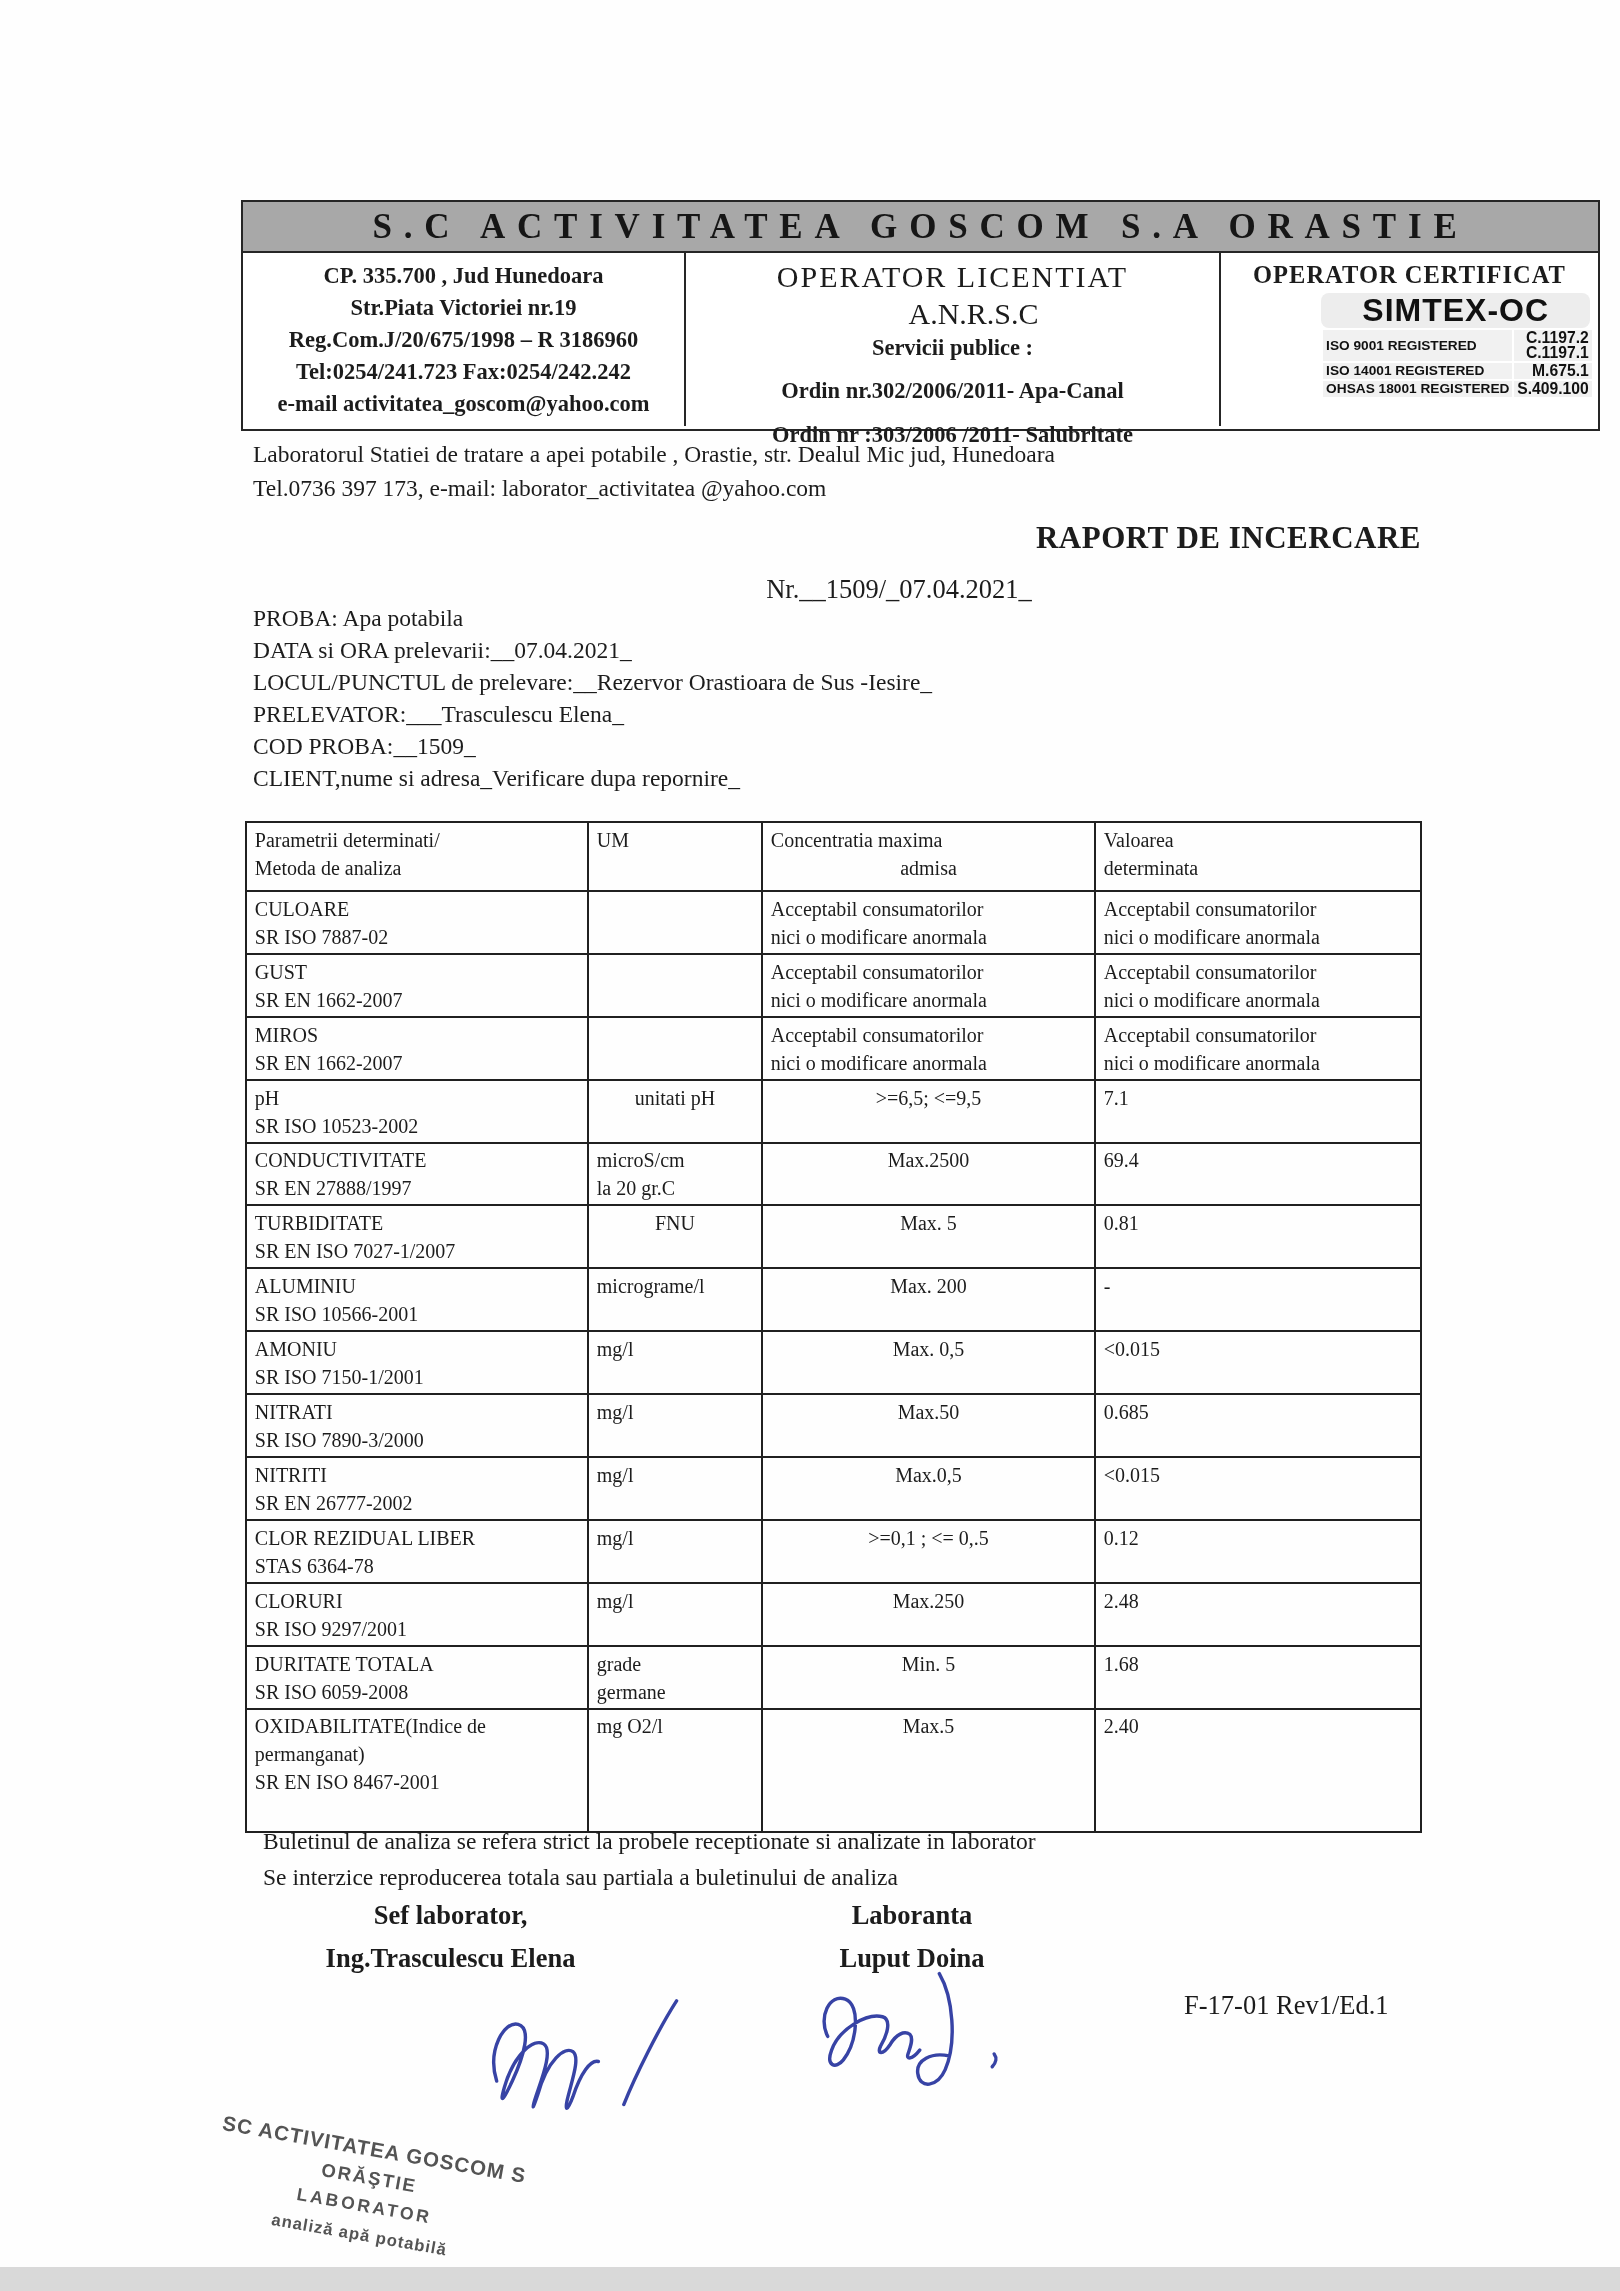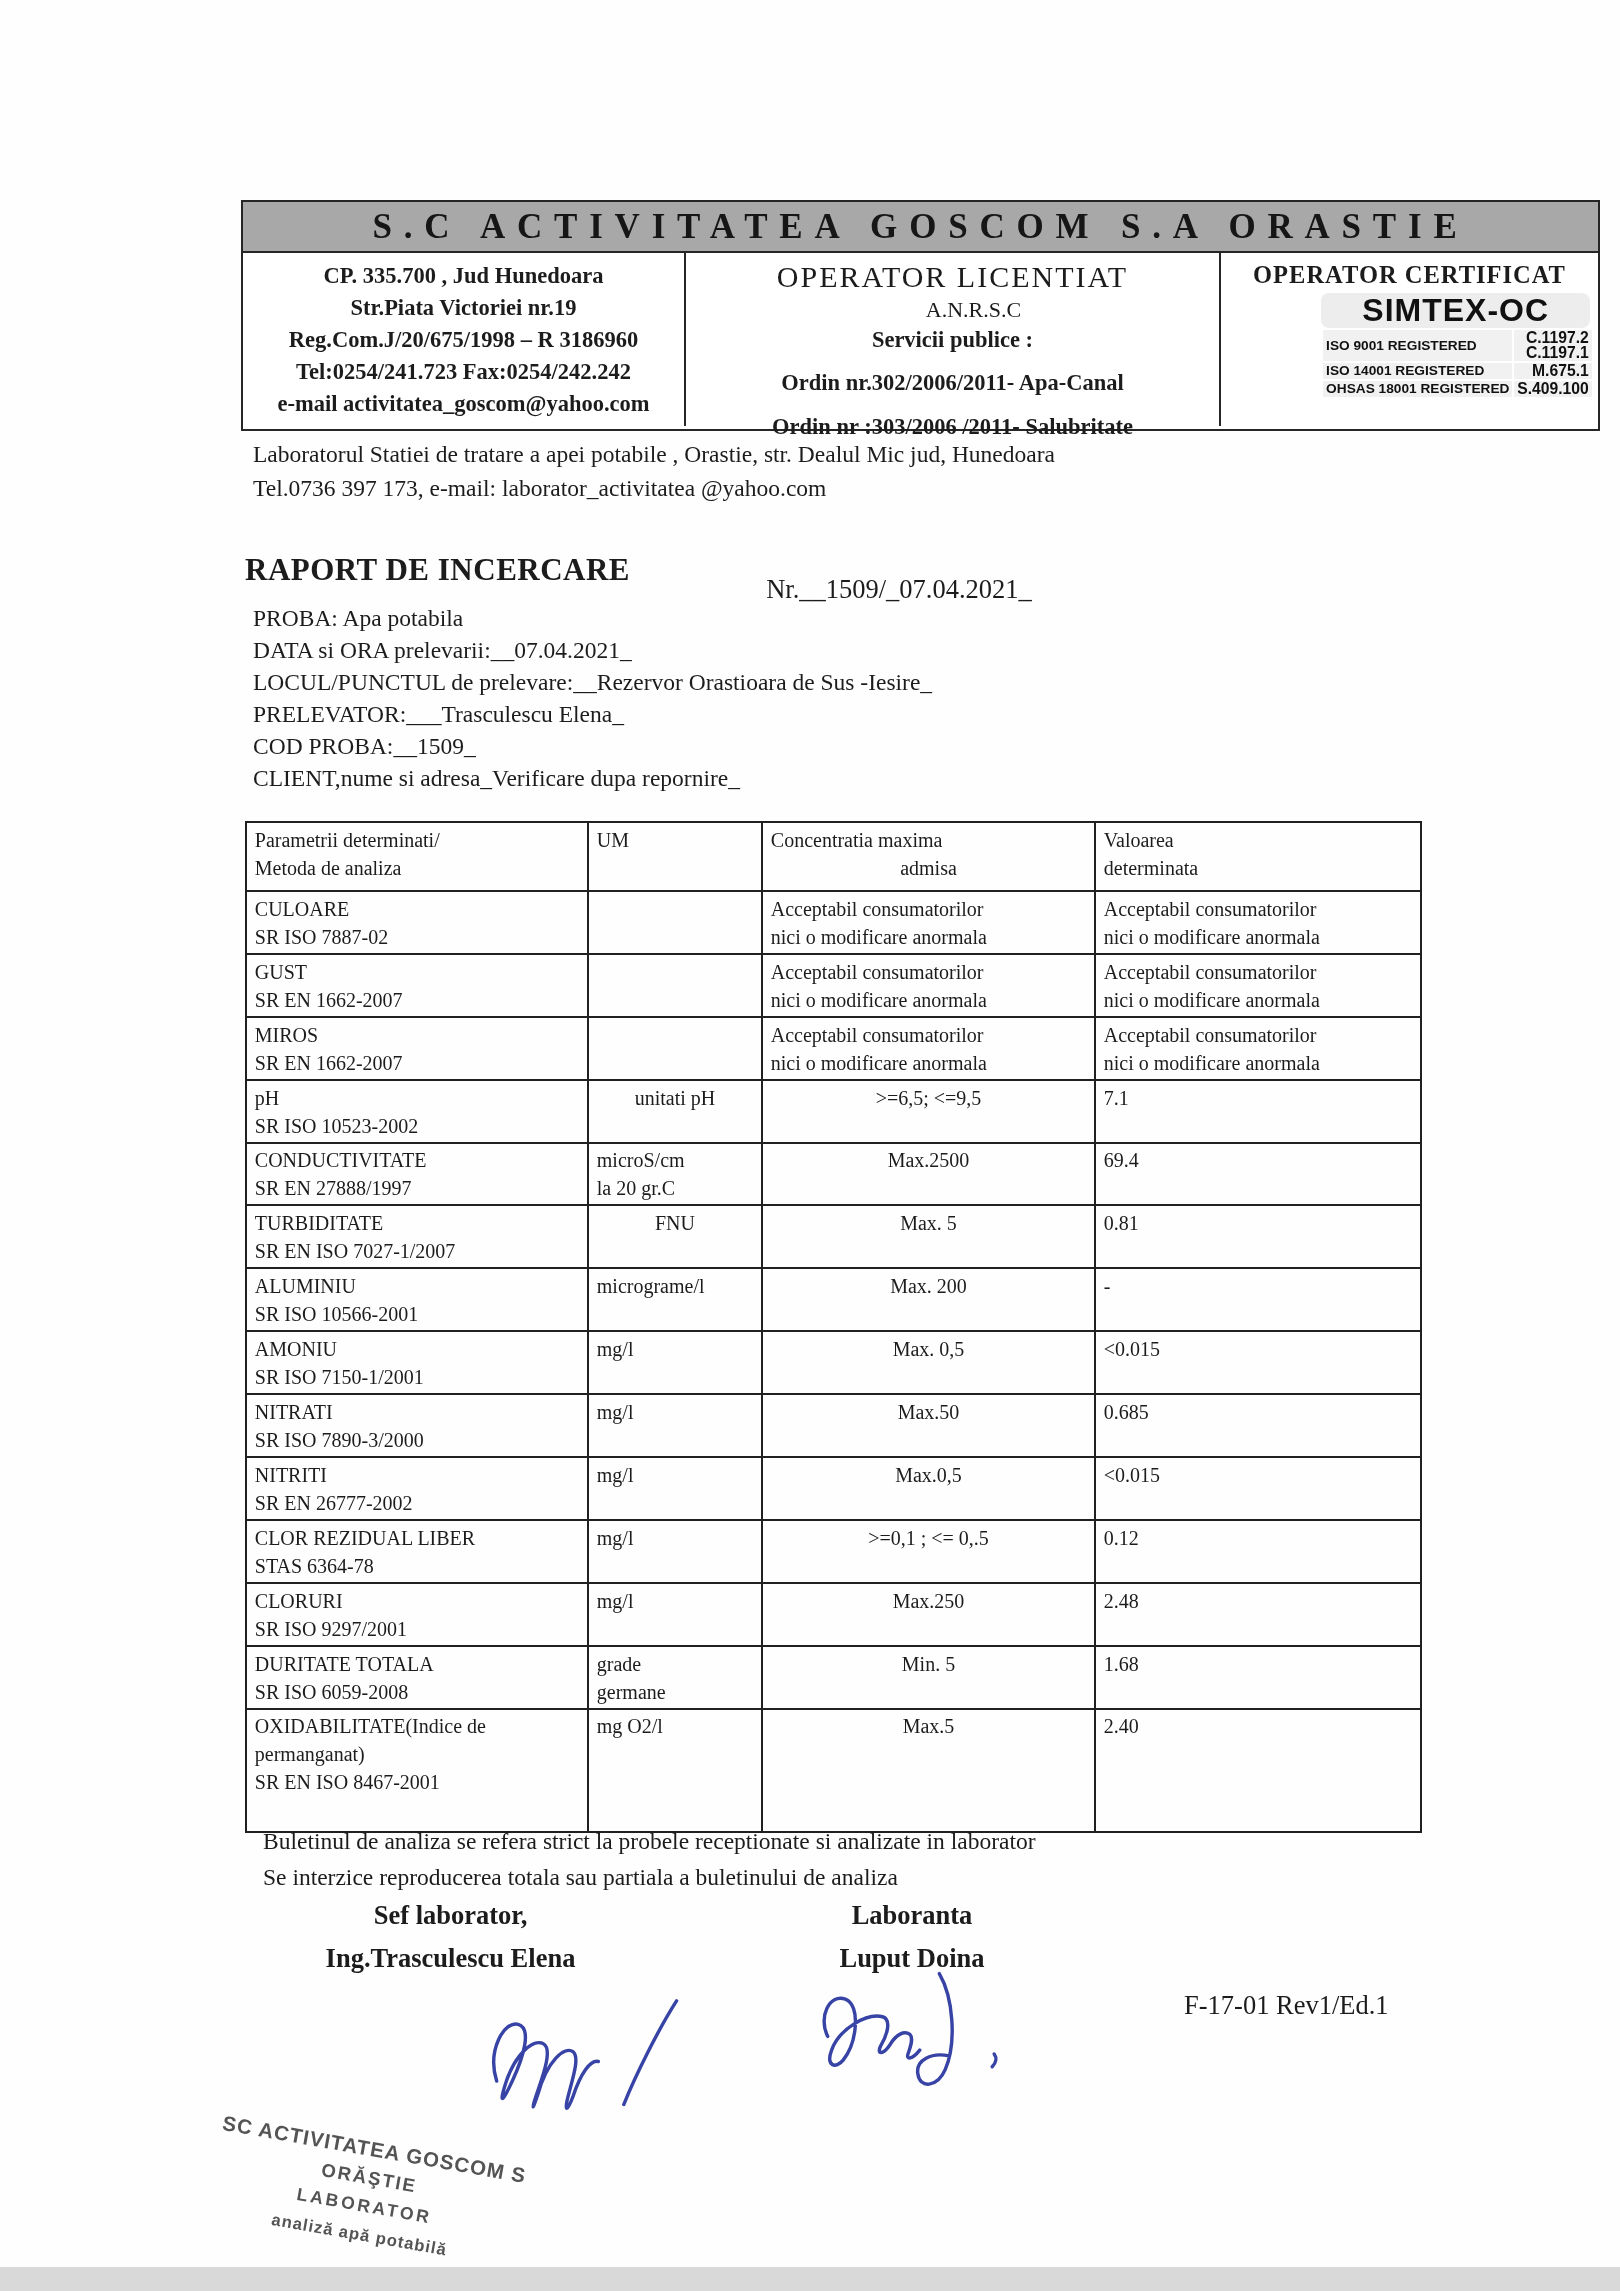--- a/index.html
+++ b/index.html
@@ -10,34 +10,34 @@
   }
   
   .header-box { position:absolute; left:241px; top:200px; width:1355px; height:227px; border:2.9px solid #262626; background:#fff; }
   .banner { height:49px; background:#a8a8a8; border-bottom:2.9px solid #262626; display:flex; align-items:center; justify-content:center; }
   .banner span { font-size:35px; font-weight:bold; letter-spacing:11.8px; color:#161616; white-space:nowrap; }
   .header-cols { display:flex; height:173px; }
   .hcol { box-sizing:border-box; }
   .hcol-left { width:443px; border-right:2.9px solid #262626; text-align:center; font-weight:bold; font-size:22.5px; line-height:32px; padding-top:6.9px; }
   .hcol-mid { flex:1; border-right:2.9px solid #262626; text-align:center; }
   .op-line1 { font-size:30px; letter-spacing:2px; margin-top:6.9px; }
-  .op-line2 { font-size:22px; margin-top:2.9px;padding-left:42px; }
+  .op-line2 { font-size:30px; margin-top:2.9px;padding-left:42px; }
   .op-line3 { font-weight:bold; font-size:22.5px; margin-top:3.9px; }
   .op-line4 { font-weight:bold; font-size:22.5px; line-height:28px;margin-top:16px; }
   .hcol-right { width:377px; }
   .cert-title { font-weight:bold; font-size:24.5px; letter-spacing:1px; text-align:center; margin-top:7.8px; }
   .simtex { width:269px; margin:3.9px 7.8px 0 auto; font-family:"Liberation Sans", sans-serif; }
   .simtex-name { font-weight:bold; font-size:32px; letter-spacing:1px; text-align:center; background:#ededed; line-height:35px; color:#111;border-radius:8px; }
   .cert-table { border-collapse:separate; border-spacing:2px; width:100%; }
   .cert-table td { background:#f1f1f1; color:#111; font-weight:bold; padding:0 2.9px; vertical-align:middle; }
   .cert-label { font-size:13.7px; letter-spacing:0px; white-space:nowrap; text-align:left; width:165px;margin-top:47px; }
   .cert-value { font-size:15.7px; white-space:pre-line; line-height:15.7px; text-align:right; }
   
   .lab-info { position:absolute; left:253px; top:437px; font-size:23.5px; line-height:34px; }
-  .report-title { position:absolute; left:245px; top:552px; width:1176px; text-align:left; font-size:31px; font-weight:bold; letter-spacing:0.5px; }
+  .report-title { position:absolute; left:245px; top:520px; width:1176px; text-align:right; font-size:31px; font-weight:bold; letter-spacing:0.5px; }
   .report-number { position:absolute; left:245px; top:574px; width:1176px; text-align:center; text-indent:132px; font-size:26.5px; }
   .report-fields { position:absolute; left:253px; top:602px; font-size:23.5px; line-height:32px; }
   
   .results { position:absolute; left:245px; top:821px; width:1176px; border-collapse:collapse; table-layout:fixed; border:2.9px solid #202020; font-size:20px; }
   .results th, .results td { border:2px solid #202020; vertical-align:top; padding:2.9px 7.8px 2px 7.8px; font-weight:normal; text-align:left; line-height:28px; }
   .results thead tr { height:69px; }
   .results tr.std { height:61px; }
   .results tr.tall { height:123px; }
   .results thead th { border-bottom:2.9px solid #202020; }
   .blk { display:block; }

